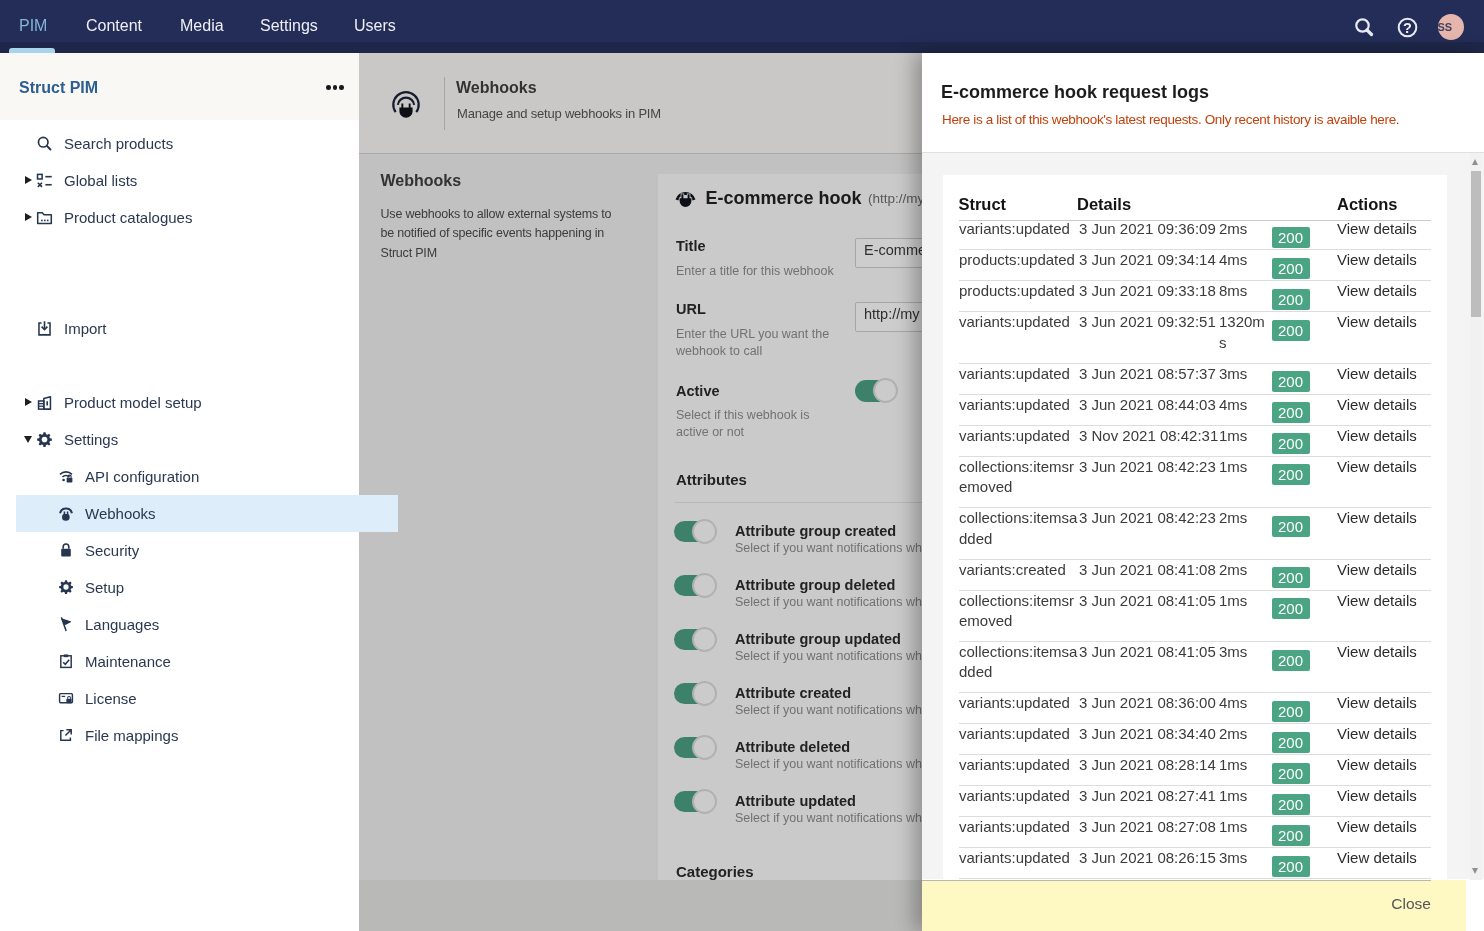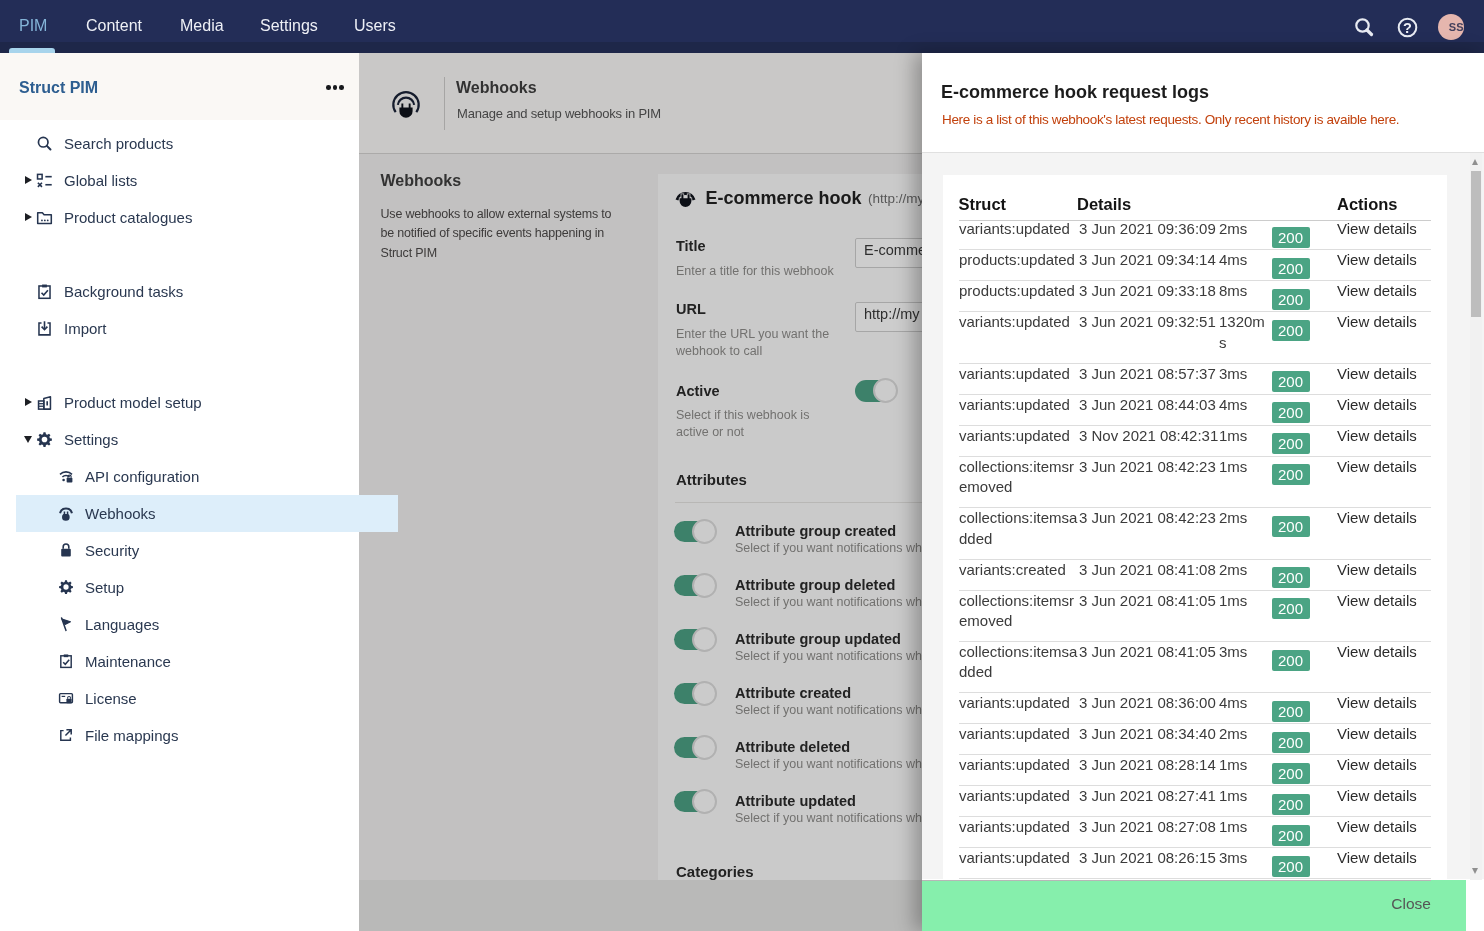--- a/index.html
+++ b/index.html
@@ -41,38 +41,38 @@
 .mlab{position:absolute;left:48px;top:11.1px;font-size:15px;color:#2a3850;line-height:1;}
 .mitem.sub .mlab{left:69px;}
 .arr{position:absolute;left:9px;top:14px;width:0;height:0;}
 .arR{border-left:7.5px solid #1d1f24;border-top:4.8px solid transparent;border-bottom:4.8px solid transparent;}
 .arD{border-top:7.5px solid #1d1f24;border-left:4.8px solid transparent;border-right:4.8px solid transparent;top:15.5px;left:8px;}
 
 #nav{position:absolute;left:0;top:0;width:1484px;height:53px;background:linear-gradient(to bottom,#232d57 0,#232d57 42px,#1e2749 42px,#1e2749 53px);}
 .tab{position:absolute;top:17.5px;font-size:16px;color:#eef0f6;line-height:1;}
 .tab.pim{color:#84b4d8;}
 #ind{position:absolute;left:9px;top:48px;width:46px;height:5px;background:#a7d4ec;border-radius:3px 3px 0 0;}
-#avatar{position:absolute;left:1437.5px;top:13.5px;width:26px;height:26px;border-radius:50%;background:#e5b6ae;text-align:right;line-height:26px;font-size:11px;font-weight:bold;color:#44405c;}
+#avatar{position:absolute;left:1437.5px;top:13.5px;width:26px;height:26px;border-radius:50%;background:#e5b6ae;text-align:left;line-height:26px;font-size:11px;font-weight:bold;color:#44405c;}
 .nico{position:absolute;}
 
 #drawer{position:absolute;left:922px;top:53px;width:562px;height:878px;background:#fff;box-shadow:-8px 0 18px rgba(0,0,0,0.28);}
 #dtitle{position:absolute;left:19px;font-size:18px;font-weight:bold;color:#1c1c1c;line-height:1;}
 #dsub{position:absolute;left:20px;font-size:13.5px;letter-spacing:-0.35px;color:#c2410c;line-height:1;}
 #dbody{position:absolute;left:0;top:98.5px;width:562px;height:727.5px;background:#f4f4f4;border-top:1px solid #e0e0e0;}
 #dcard{position:absolute;left:21px;top:22px;width:504px;height:705px;background:#fff;overflow:hidden;}
 .th{position:absolute;top:21.6px;font-size:16.5px;font-weight:bold;color:#141414;line-height:1;}
 #theadline{position:absolute;left:16px;top:45.9px;width:472px;border-top:1px solid #ccc;}
 #ttable{position:absolute;left:16px;top:44.9px;width:472px;}
 .trow{position:relative;border-bottom:1px solid #ddd;font-size:15px;color:#3b3b3b;line-height:20.4px;padding:0 0 9.6px 0;}
 .ev{display:inline-block;vertical-align:top;width:120px;word-break:break-all;}
 .dt{display:inline-block;vertical-align:top;width:140px;}
 .ms{display:inline-block;vertical-align:top;width:50px;word-break:break-all;}
 .badge{position:absolute;left:312.5px;top:7.6px;width:38px;height:21px;background:#4ba484;color:#fff;border-radius:2px;font-size:15px;text-align:center;line-height:21px;}
 .view{position:absolute;left:378px;top:0;color:#2b2b2b;}
-#dfoot{position:absolute;left:0;top:826.5px;width:544px;height:51.5px;background:#86efac;}
+#dfoot{position:absolute;left:0;top:826.5px;width:544px;height:51.5px;background:#fef9c3;}
 #dfoot .bline{position:absolute;left:0;top:0;width:509px;height:1px;background:#b7b7b7;}
 #closebtn{position:absolute;right:35px;top:16px;font-size:15.5px;color:#555;line-height:1;}
 #sbar{position:absolute;left:547.5px;top:0.5px;width:12.5px;height:726.5px;background:#f1f1f1;}
 #sthumb{position:absolute;left:1px;top:18px;width:10.5px;height:146px;background:#bdbdbd;}
 .sarr{position:absolute;left:2.6px;width:0;height:0;border-left:3.7px solid transparent;border-right:3.7px solid transparent;}
 #sup{top:6px;border-bottom:6px solid #8f8f8f;}
 #sdown{bottom:6px;border-top:6px solid #8f8f8f;}
 </style></head>
 <body>
 <div id="app">
@@ -173,28 +173,20 @@
 <div class="mitem" style="top:145.5px">
         <span class="arr arR"></span>
         <svg class="mico" viewBox="0 0 20 20">
           <path d="M2 4.5 h5.5 l2 2.3 H18 V17 H2 Z" fill="none" stroke="#263550" stroke-width="1.8" stroke-linejoin="round"></path>
           <circle cx="7" cy="13.4" r="1.05" fill="#263550"></circle>
           <circle cx="10.4" cy="13.4" r="1.05" fill="#263550"></circle>
           <circle cx="13.8" cy="13.4" r="1.05" fill="#263550"></circle>
         </svg>
         <span class="mlab">Product catalogues</span>
       </div>
-<div class="mitem" style="top:219.5px">
-        <svg class="mico" viewBox="0 0 20 20">
-          <rect x="3.5" y="3.5" width="13" height="14.5" fill="none" stroke="#263550" stroke-width="1.8"></rect>
-          <rect x="7.2" y="1.8" width="5.6" height="3.4" fill="#263550"></rect>
-          <path d="M6.5 11.5 l2.6 2.6 L14 8.5" fill="none" stroke="#263550" stroke-width="1.9"></path>
-        </svg>
-        <span class="mlab">Background tasks</span>
-      </div>
 <div class="mitem" style="top:256.5px">
         <svg class="mico" viewBox="0 0 20 20">
           <path d="M6.5 3.5 H3.5 V17.5 H16.5 V3.5 H13.5" fill="none" stroke="#263550" stroke-width="1.8"></path>
           <line x1="10" y1="1.5" x2="10" y2="10.5" stroke="#263550" stroke-width="1.9"></line>
           <path d="M6.6 7.8 L10 11.4 L13.4 7.8" fill="none" stroke="#263550" stroke-width="1.9"></path>
         </svg>
         <span class="mlab">Import</span>
       </div>
 <div class="mitem" style="top:330.5px">
         <span class="arr arR"></span>

